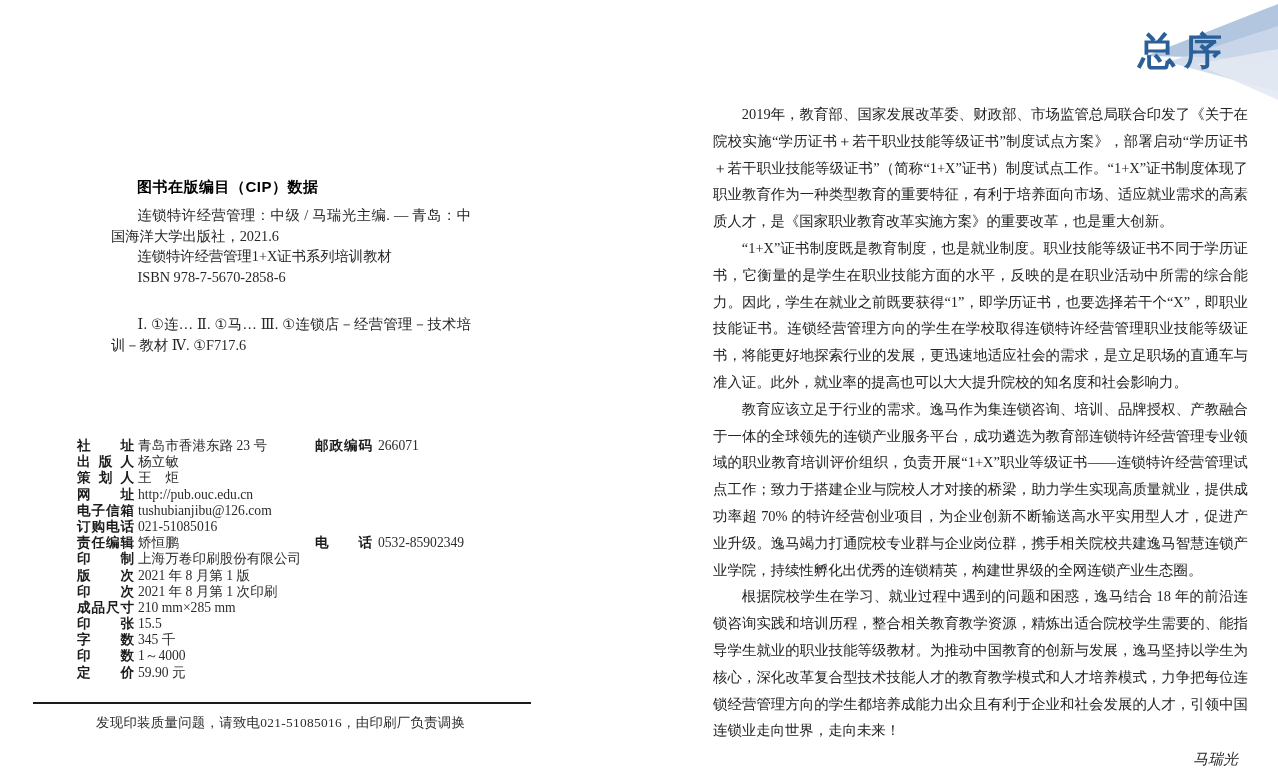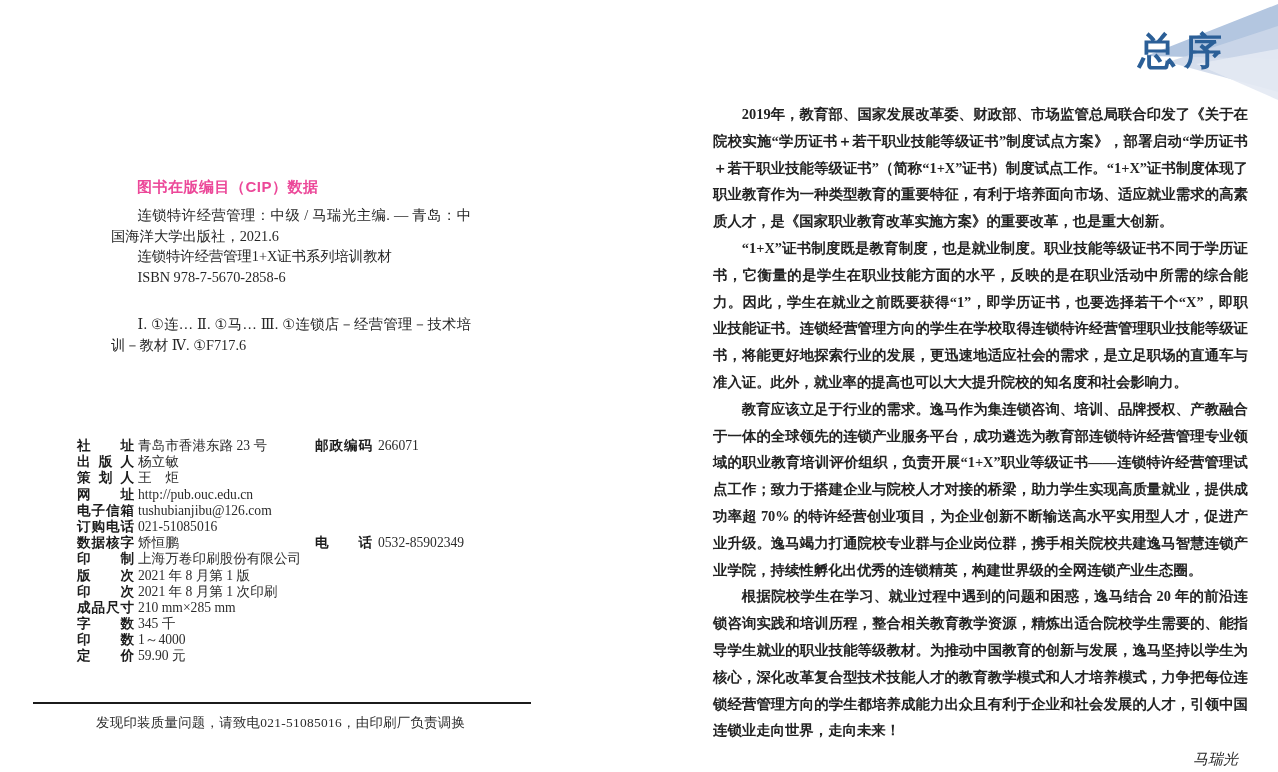--- a/index.html
+++ b/index.html
@@ -9,21 +9,21 @@
     overflow: hidden;
     font-family: "Liberation Serif", "DejaVu Serif", serif;
     color: #262626;
   }
   .page { position: absolute; inset: 0; }
 
   
   .cip-title {
     position: absolute; left: 137px; top: 178px;
     font-family: "Liberation Sans", "DejaVu Sans", sans-serif;
-    font-weight: bold; font-size: 15px; color: #ec4899;
+    font-weight: bold; font-size: 15px; color: #000000;
     letter-spacing: 0.5px;
   }
   .cip-block {
     position: absolute; left: 111px; top: 205px; width: 360px;
     font-size: 14.3px; line-height: 20.5px; text-align: justify;
   }
   .cip-block p { margin: 0; text-indent: 1.85em; }
   .cip-block p.gap { margin-top: 27px; }
 
   .colophon {
@@ -63,21 +63,21 @@
     position: absolute; left: 0px; top: 22px;
     font-size: 38px; font-weight: bold;
     letter-spacing: 8px; color: #2b5f97;
     font-family: "Liberation Serif", "DejaVu Serif", serif;
   }
   .preface {
     position: absolute; left: 713px; top: 101px; width: 535px;
     font-size: 14.4px; line-height: 26.8px; text-align: justify;
     color: #232323;
   }
-  .preface p { margin: 0; text-indent: 2em; font-weight: bold; }
+  .preface p { margin: 0; text-indent: 2em; }
   .signature {
     margin-top: 4px; text-align: right; font-style: italic;
     font-size: 15px; line-height: 22.5px; color: #1f1f1f;
   }
   .signature .sig-name { padding-right: 10px; }
   .signature .sig-date { padding-right: 2px; }
 </style>
 </head>
 <body>
 
@@ -107,34 +107,37 @@
       <div class="row">
         <span class="lab">网址</span><span class="val">http://pub.ouc.edu.cn</span>
       </div>
       <div class="row">
         <span class="lab">电子信箱</span><span class="val">tushubianjibu@126.com</span>
       </div>
       <div class="row">
         <span class="lab">订购电话</span><span class="val">021-51085016</span>
       </div>
       <div class="row">
-        <span class="lab">数据核字</span><span class="val">矫恒鹏</span>
+        <span class="lab">责任编辑</span><span class="val">矫恒鹏</span>
         <span class="pair2"><span class="lab">电话</span><span class="val">0532-85902349</span></span>
       </div>
       <div class="row">
         <span class="lab">印制</span><span class="val">上海万卷印刷股份有限公司</span>
       </div>
       <div class="row">
         <span class="lab">版次</span><span class="val">2021 年 8 月第 1 版</span>
       </div>
       <div class="row">
         <span class="lab">印次</span><span class="val">2021 年 8 月第 1 次印刷</span>
       </div>
       <div class="row">
         <span class="lab">成品尺寸</span><span class="val">210 mm×285 mm</span>
+      </div>
+      <div class="row">
+        <span class="lab">印张</span><span class="val">15.5</span>
       </div>
       <div class="row">
         <span class="lab">字数</span><span class="val">345 千</span>
       </div>
       <div class="row">
         <span class="lab">印数</span><span class="val">1～4000</span>
       </div>
       <div class="row">
         <span class="lab">定价</span><span class="val">59.90 元</span>
       </div>
@@ -152,21 +155,21 @@
         <polygon points="30,58 140,22 140,88" fill="#ccd7e9" opacity="0.85"></polygon>
         <polygon points="58,60 140,45 140,96" fill="#e3e9f3" opacity="0.9"></polygon>
       </svg>
       <div class="header-title">总序</div>
     </div>
 
     <div class="preface">
       <p>2019年，教育部、国家发展改革委、财政部、市场监管总局联合印发了《关于在院校实施“学历证书＋若干职业技能等级证书”制度试点方案》，部署启动“学历证书＋若干职业技能等级证书”（简称“1+X”证书）制度试点工作。“1+X”证书制度体现了职业教育作为一种类型教育的重要特征，有利于培养面向市场、适应就业需求的高素质人才，是《国家职业教育改革实施方案》的重要改革，也是重大创新。</p>
       <p>“1+X”证书制度既是教育制度，也是就业制度。职业技能等级证书不同于学历证书，它衡量的是学生在职业技能方面的水平，反映的是在职业活动中所需的综合能力。因此，学生在就业之前既要获得“1”，即学历证书，也要选择若干个“X”，即职业技能证书。连锁经营管理方向的学生在学校取得连锁特许经营管理职业技能等级证书，将能更好地探索行业的发展，更迅速地适应社会的需求，是立足职场的直通车与准入证。此外，就业率的提高也可以大大提升院校的知名度和社会影响力。</p>
       <p>教育应该立足于行业的需求。逸马作为集连锁咨询、培训、品牌授权、产教融合于一体的全球领先的连锁产业服务平台，成功遴选为教育部连锁特许经营管理专业领域的职业教育培训评价组织，负责开展“1+X”职业等级证书——连锁特许经营管理试点工作；致力于搭建企业与院校人才对接的桥梁，助力学生实现高质量就业，提供成功率超 70% 的特许经营创业项目，为企业创新不断输送高水平实用型人才，促进产业升级。逸马竭力打通院校专业群与企业岗位群，携手相关院校共建逸马智慧连锁产业学院，持续性孵化出优秀的连锁精英，构建世界级的全网连锁产业生态圈。</p>
-      <p>根据院校学生在学习、就业过程中遇到的问题和困惑，逸马结合 20 年的前沿连锁咨询实践和培训历程，整合相关教育教学资源，精炼出适合院校学生需要的、能指导学生就业的职业技能等级教材。为推动中国教育的创新与发展，逸马坚持以学生为核心，深化改革复合型技术技能人才的教育教学模式和人才培养模式，力争把每位连锁经营管理方向的学生都培养成能力出众且有利于企业和社会发展的人才，引领中国连锁业走向世界，走向未来！</p>
+      <p>根据院校学生在学习、就业过程中遇到的问题和困惑，逸马结合 18 年的前沿连锁咨询实践和培训历程，整合相关教育教学资源，精炼出适合院校学生需要的、能指导学生就业的职业技能等级教材。为推动中国教育的创新与发展，逸马坚持以学生为核心，深化改革复合型技术技能人才的教育教学模式和人才培养模式，力争把每位连锁经营管理方向的学生都培养成能力出众且有利于企业和社会发展的人才，引领中国连锁业走向世界，走向未来！</p>
 
       <div class="signature">
         <div class="sig-name">马瑞光</div>
         <div class="sig-date">2021 年 6 月</div>
       </div>
     </div>
 
   </div>
 </div>
 

